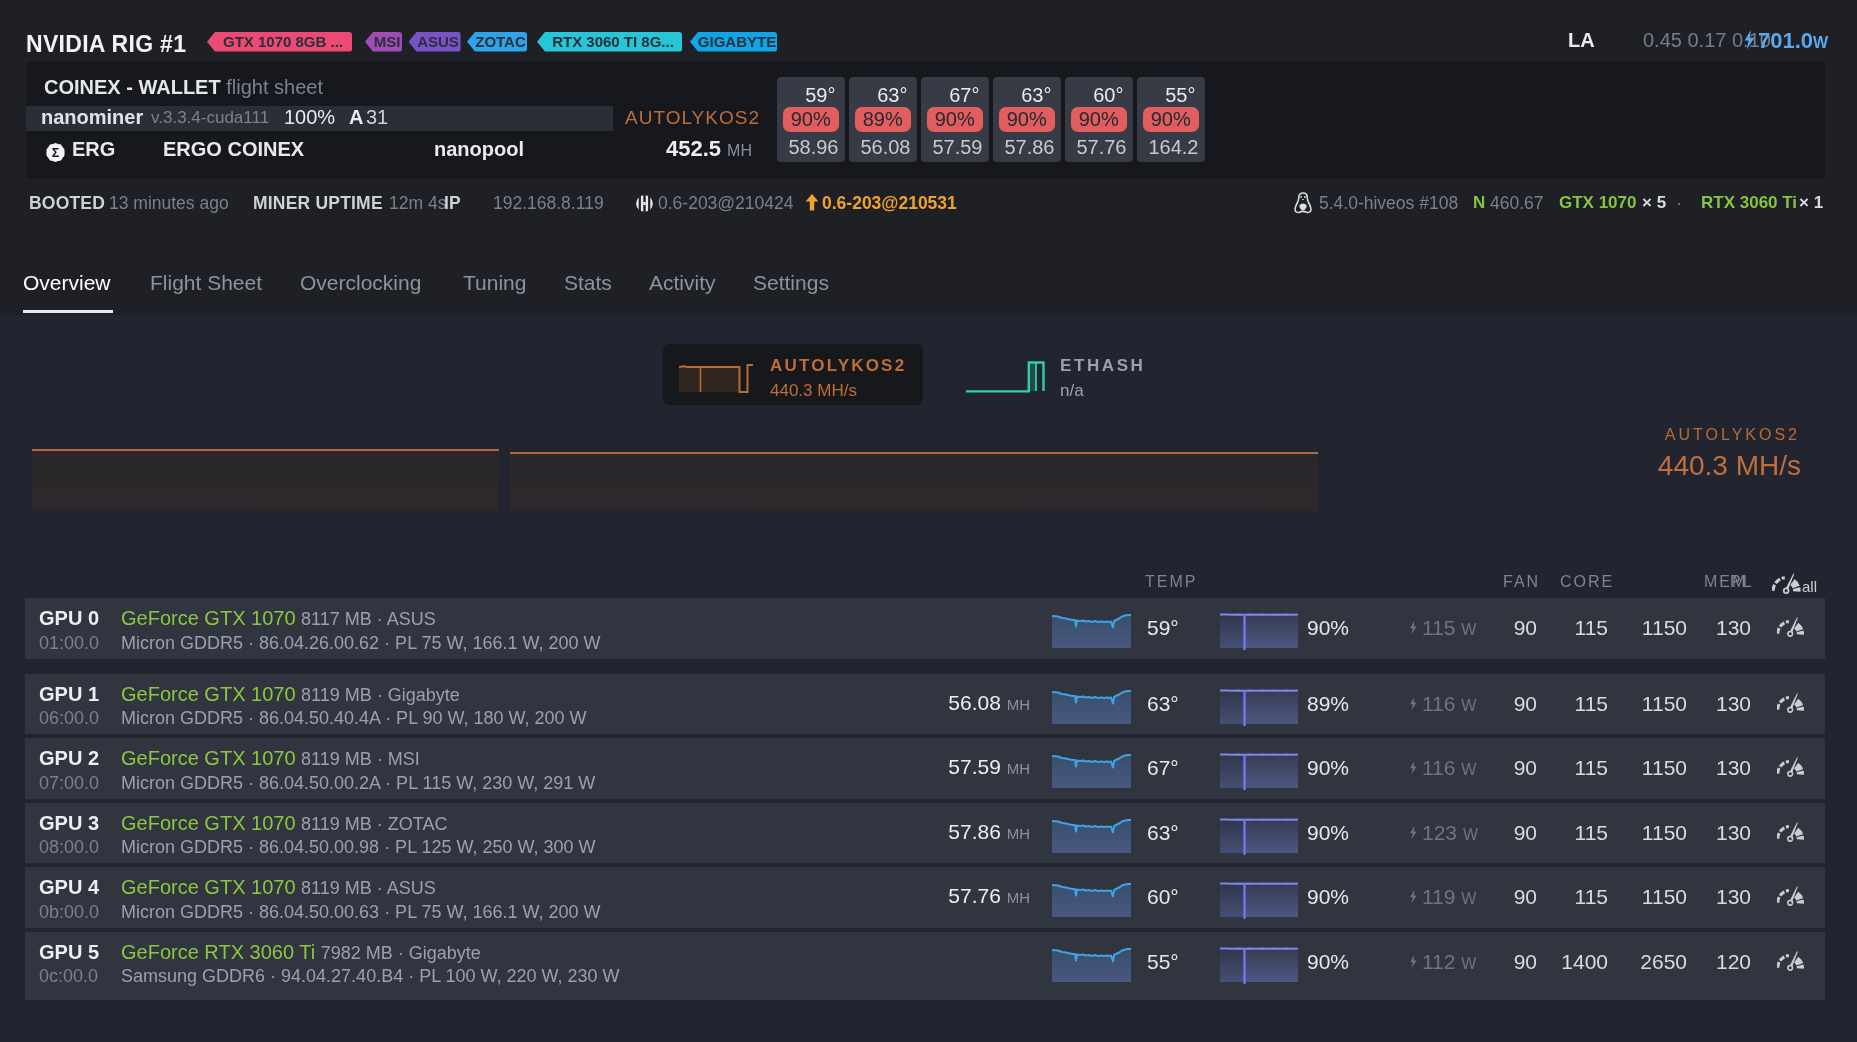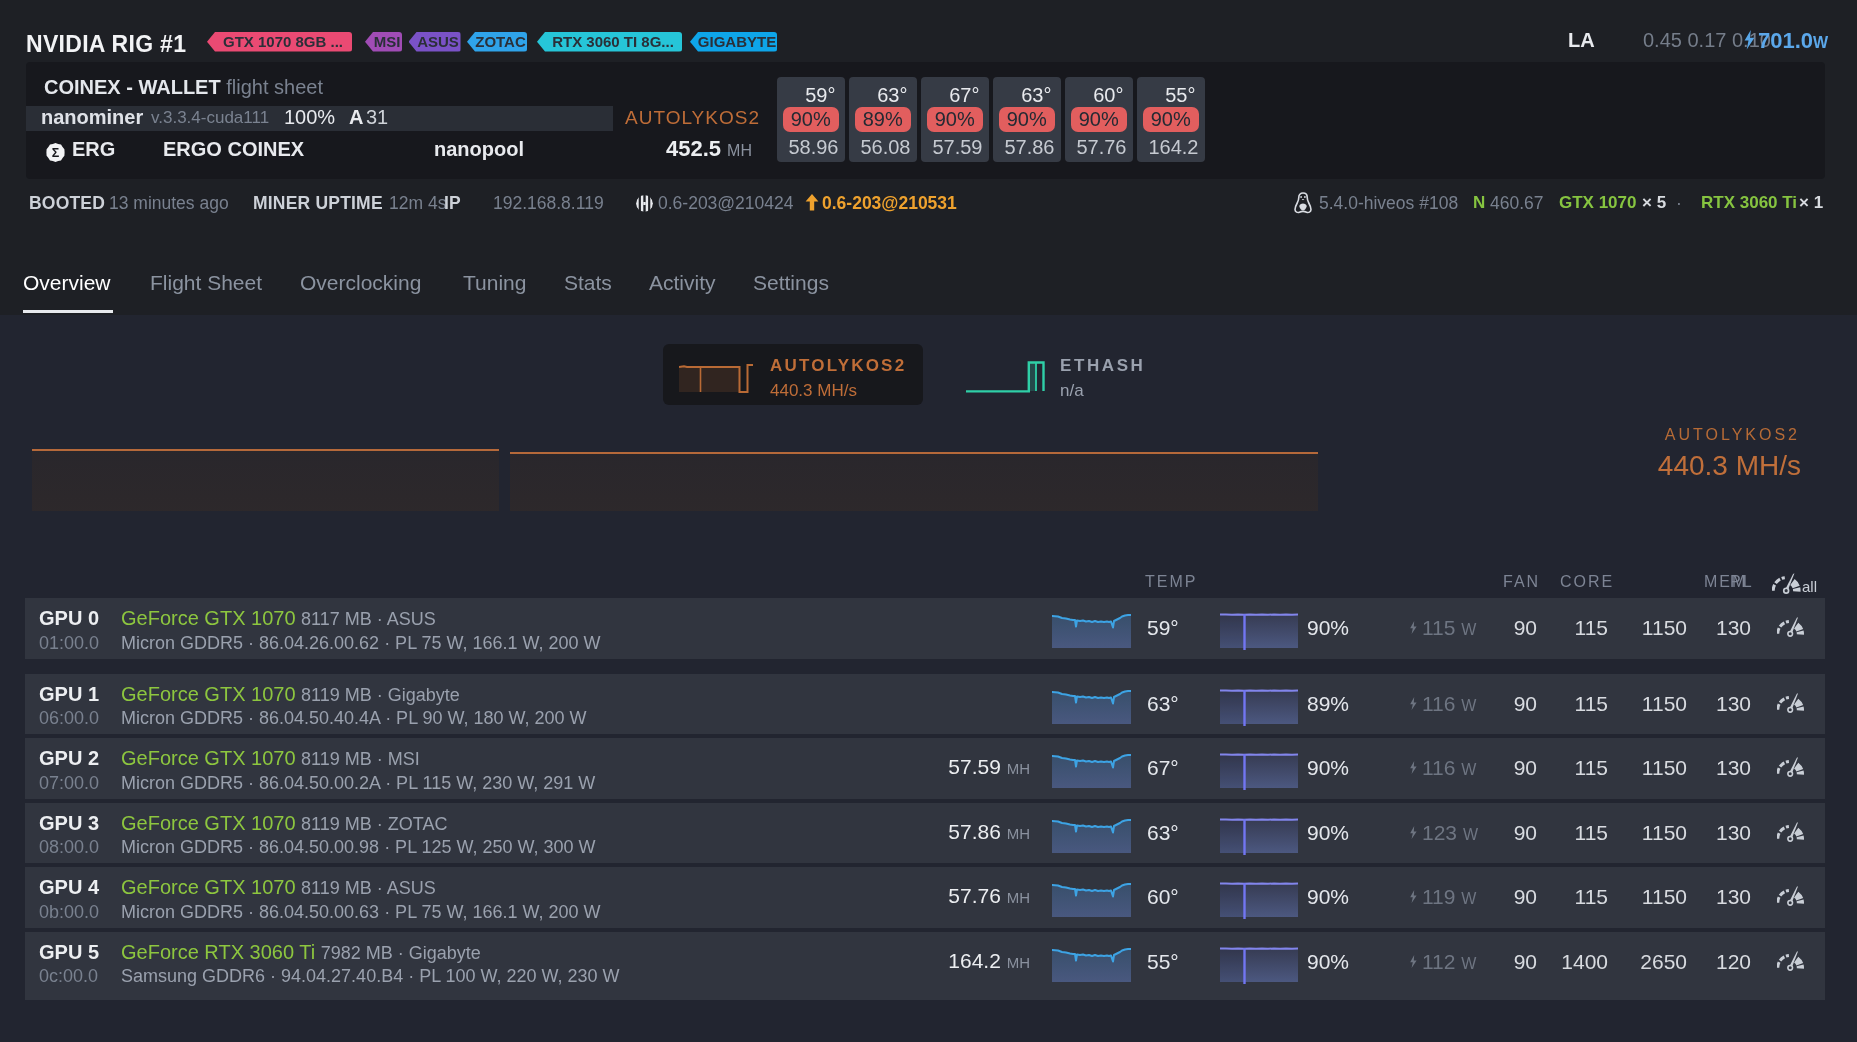--- a/index.html
+++ b/index.html
@@ -273,20 +273,21 @@
   <div class="gv" style="left:1672px; width:54px;">130</div>
   <svg class="abs" style="left:1752px; top:18px;" width="28" height="21" viewBox="0 0 28 21">
       <use href="#speedo"></use>
     </svg>
 </div>
 <div class="grow" style="top:673.5px;">
   <div class="gl1">GPU 1</div>
     <div class="gl2">06:00.0</div>
   <div class="gn1">GeForce GTX 1070 <span>8119 MB · Gigabyte</span></div>
   <div class="gn2">Micron GDDR5 · 86.04.50.40.4A · PL 90 W, 180 W, 200 W</div>
+  <div class="ghash">56.08 <span>MH</span></div>
   <svg class="abs" style="left:1027px; top:14px;" width="79" height="40">
       <use href="#tline"></use>
     </svg>
   <div class="gtemp">63°</div>
   <svg class="abs" style="left:1195px; top:14px;" width="78" height="40">
       <use href="#fline"></use>
     </svg>
   <div class="gfan">89%</div>
   <div class="gpow"><svg width="9" height="14" style="margin-right:4px;" fill="#6e7582">
         <use href="#bolt"></use>
@@ -372,21 +373,20 @@
   <div class="gv" style="left:1672px; width:54px;">130</div>
   <svg class="abs" style="left:1752px; top:18px;" width="28" height="21" viewBox="0 0 28 21">
       <use href="#speedo"></use>
     </svg>
 </div>
 <div class="grow" style="top:931.5px; height:68px;">
   <div class="gl1">GPU 5</div>
     <div class="gl2">0c:00.0</div>
   <div class="gn1">GeForce RTX 3060 Ti <span>7982 MB · Gigabyte</span></div>
   <div class="gn2">Samsung GDDR6 · 94.04.27.40.B4 · PL 100 W, 220 W, 230 W</div>
-  <div class="ghash">164.2 <span>MH</span></div>
   <svg class="abs" style="left:1027px; top:14px;" width="79" height="40">
       <use href="#tline"></use>
     </svg>
   <div class="gtemp">55°</div>
   <svg class="abs" style="left:1195px; top:14px;" width="78" height="40">
       <use href="#fline"></use>
     </svg>
   <div class="gfan">90%</div>
   <div class="gpow"><svg width="9" height="14" style="margin-right:4px;" fill="#6e7582">
         <use href="#bolt"></use>

